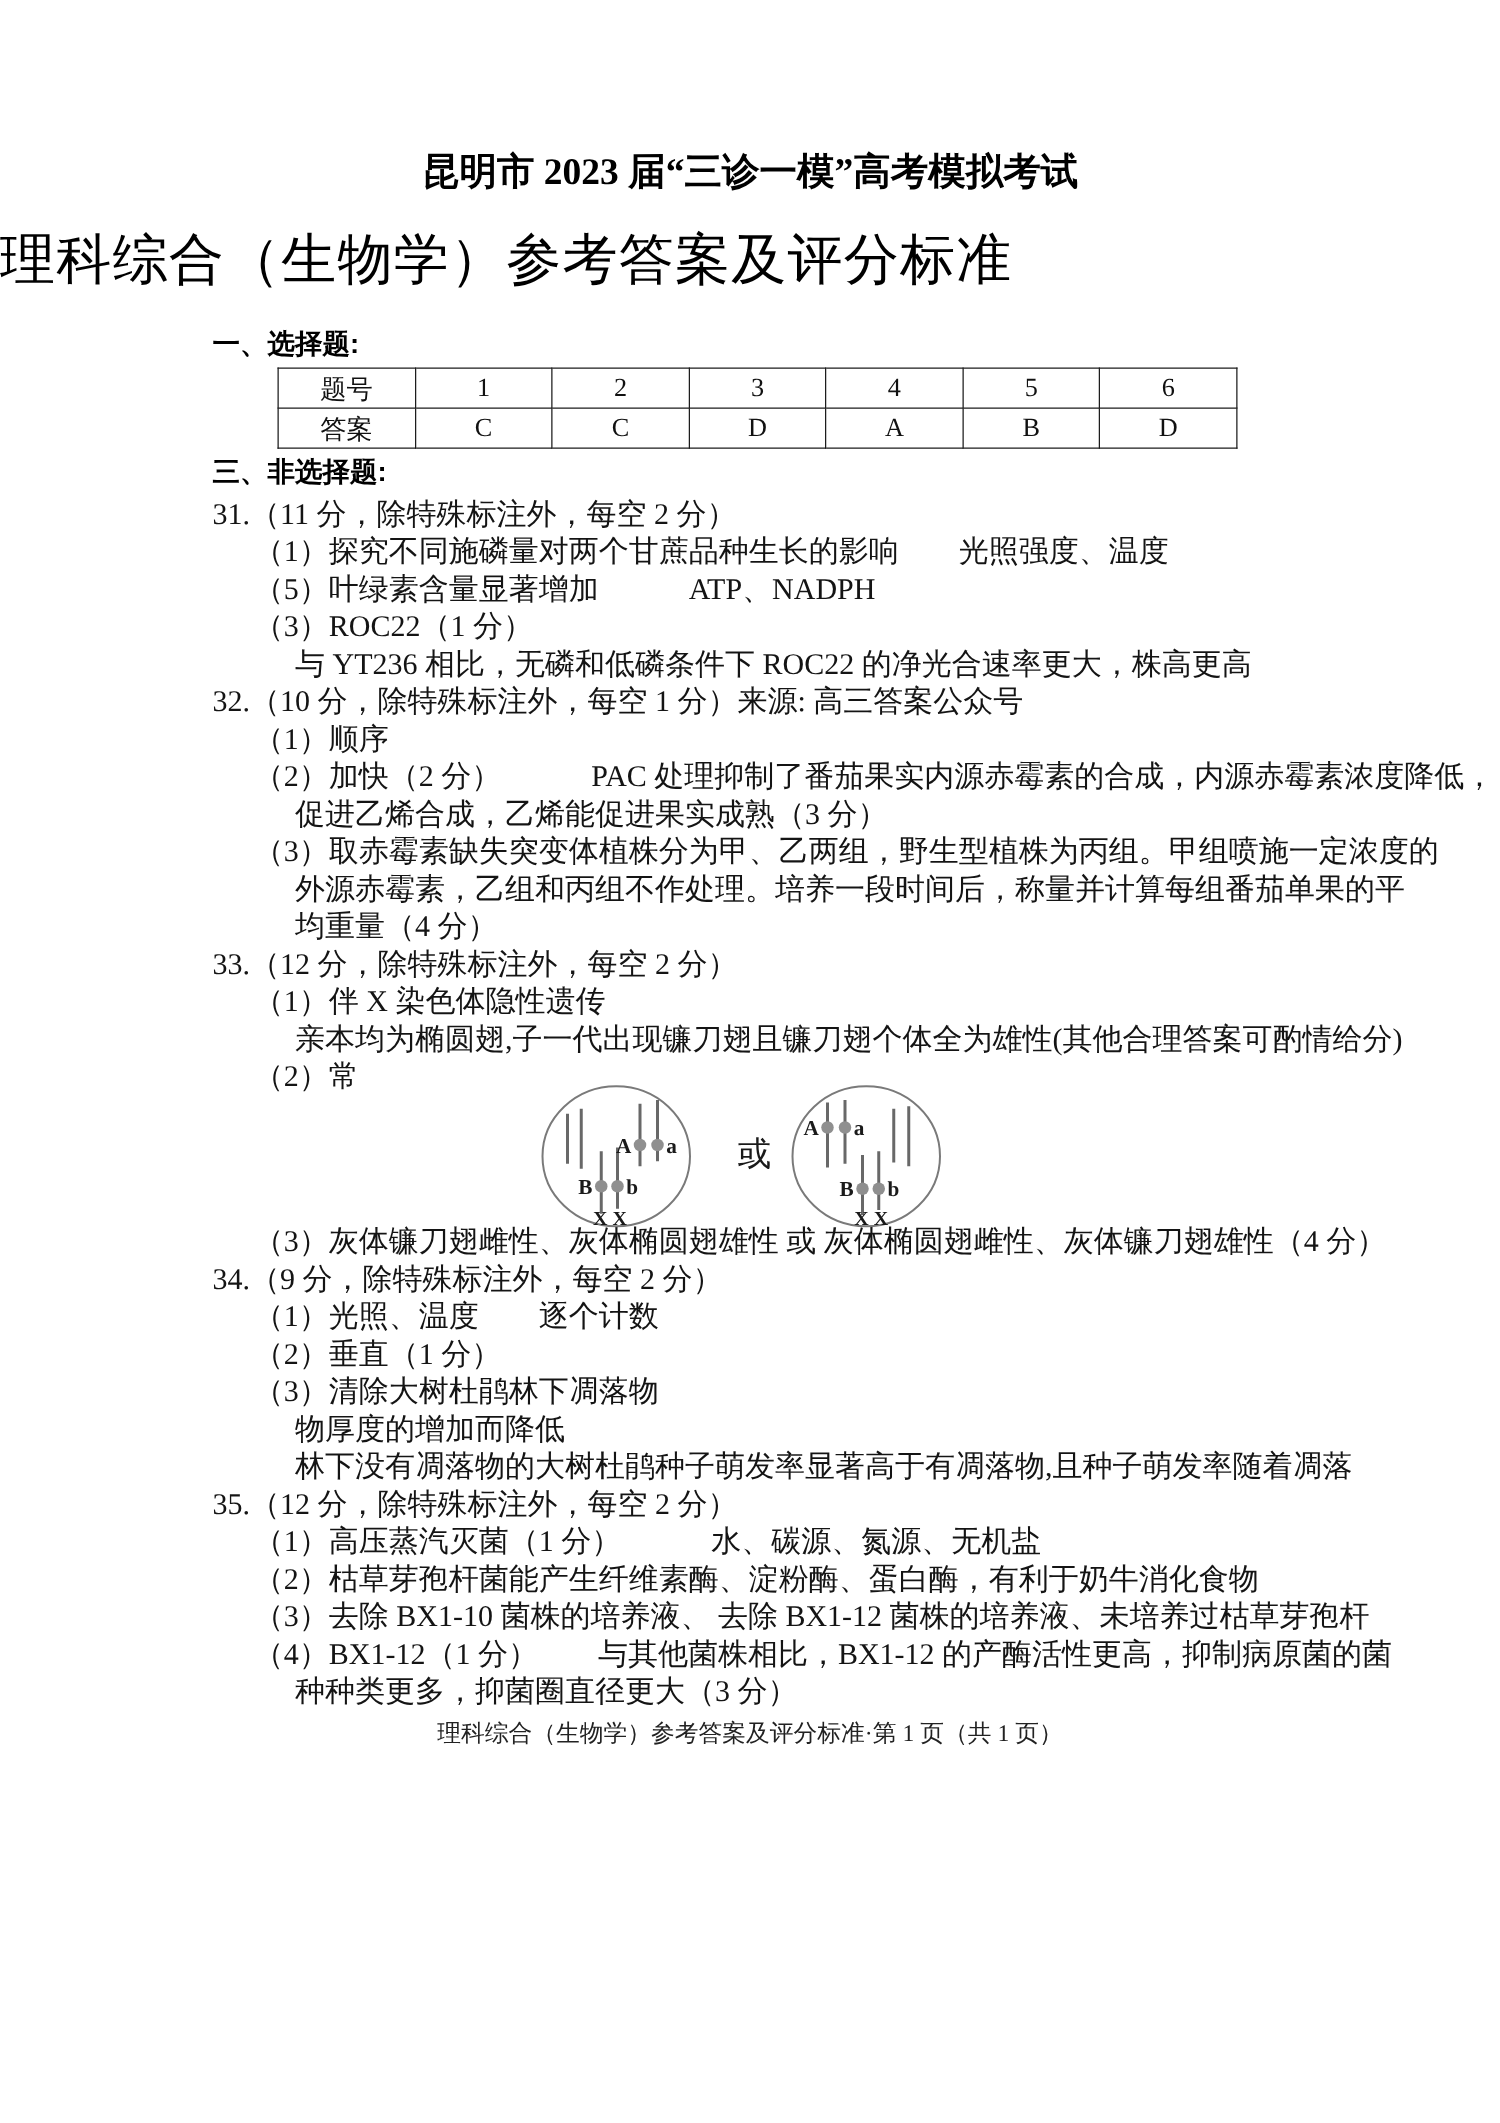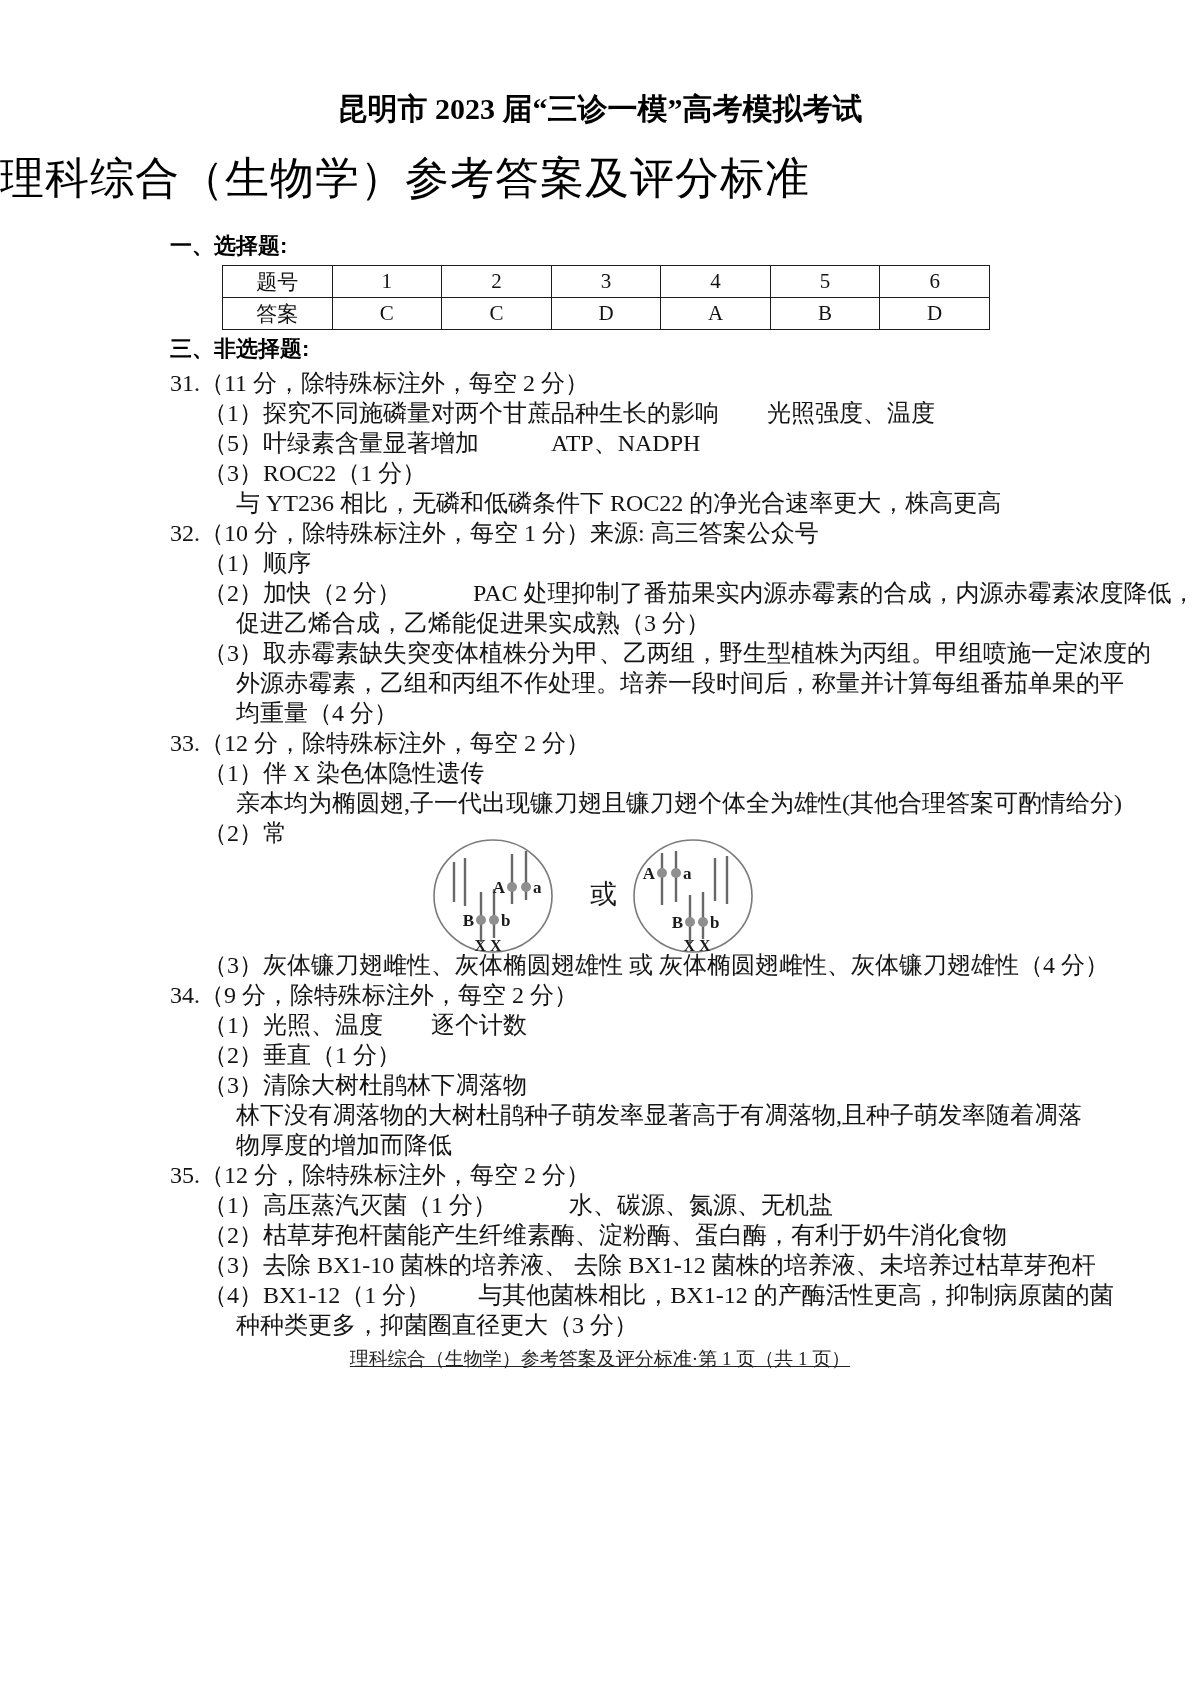--- a/index.html
+++ b/index.html
@@ -2,21 +2,21 @@
 <html><head>
 <meta charset="utf-8">
 <style>
   html,body{margin:0;padding:0;}
   body{
     width:1200px;height:1698px;background:#ffffff;overflow:hidden;
     font-family:"Liberation Serif","DejaVu Serif",serif;color:#151515;
   }
   .page{position:relative;width:1200px;height:1698px;background:#fff;}
   .title1{
-    padding-top:91px;margin:0;text-align:center;
+    padding-top:120px;margin:0;text-align:center;
     font-size:30px;line-height:36px;font-weight:bold;color:#000;
   }
   .title2{
     margin:26px 0 0 0;text-align:left;
     font-size:44px;line-height:52px;font-weight:normal;color:#000;letter-spacing:1px;
   }
   .content{margin:26px 0 0 170px;width:900px;}
   .sec-heading{
     font-family:"Liberation Sans","DejaVu Sans",sans-serif;
     font-weight:bold;font-size:22px;line-height:30px;color:#000;
@@ -36,21 +36,21 @@
   .L1{margin-left:33px;}
   .L2{margin-left:66px;font-family:Liberation Serif, serif;}
   .diagram{position:relative;height:112px;margin-top:-10px;}
   .dg-left{position:absolute;left:262px;top:0;}
   .dg-right{position:absolute;left:461px;top:0;}
   .dg-or{
     position:absolute;left:420px;top:38px;font-size:27px;color:#1a1a1a;
   }
   .dg-svg text{font-family:"Liberation Serif","DejaVu Serif",serif;font-weight:bold;fill:#1a1a1a;}
   .footer{
-    margin-top:6px;text-align:center;font-size:19px;line-height:26px;color:#222;text-decoration:underline;
+    margin-top:6px;text-align:center;font-size:19px;line-height:26px;color:#222;
   }
 </style>
 </head>
 <body>
 
 <div class="page">
 
   <div class="title1">昆明市 2023 届“三诊一模”高考模拟考试</div>
   <div class="title2">理科综合（生物学）参考答案及评分标准</div>
 
@@ -149,22 +149,22 @@
           <text x="79" y="90" text-anchor="start" font-size="17">b</text>
           <text x="66" y="113" text-anchor="middle" font-size="16">X X</text>
         </svg>
       </div>
 
       <div class="line L1">（3）灰体镰刀翅雌性、灰体椭圆翅雄性 或 灰体椭圆翅雌性、灰体镰刀翅雄性（4 分）</div>
       <div class="line L0">34.（9 分，除特殊标注外，每空 2 分）</div>
       <div class="line L1">（1）光照、温度　　逐个计数</div>
       <div class="line L1">（2）垂直（1 分）</div>
       <div class="line L1">（3）清除大树杜鹃林下凋落物</div>
+      <div class="line L2">物厚度的增加而降低</div>
       <div class="line L2">林下没有凋落物的大树杜鹃种子萌发率显著高于有凋落物,且种子萌发率随着凋落</div>
-      <div class="line L2">物厚度的增加而降低</div>
       <div class="line L0">35.（12 分，除特殊标注外，每空 2 分）</div>
       <div class="line L1">（1）高压蒸汽灭菌（1 分）　　　水、碳源、氮源、无机盐</div>
       <div class="line L1">（2）枯草芽孢杆菌能产生纤维素酶、淀粉酶、蛋白酶，有利于奶牛消化食物</div>
       <div class="line L1">（3）去除 BX1-10 菌株的培养液、 去除 BX1-12 菌株的培养液、未培养过枯草芽孢杆</div>
       <div class="line L1">（4）BX1-12（1 分）　　与其他菌株相比，BX1-12 的产酶活性更高，抑制病原菌的菌</div>
       <div class="line L2">种种类更多，抑菌圈直径更大（3 分）</div>
     </div>
   </div>
 
   <div class="footer">理科综合（生物学）参考答案及评分标准·第 1 页（共 1 页）</div>

